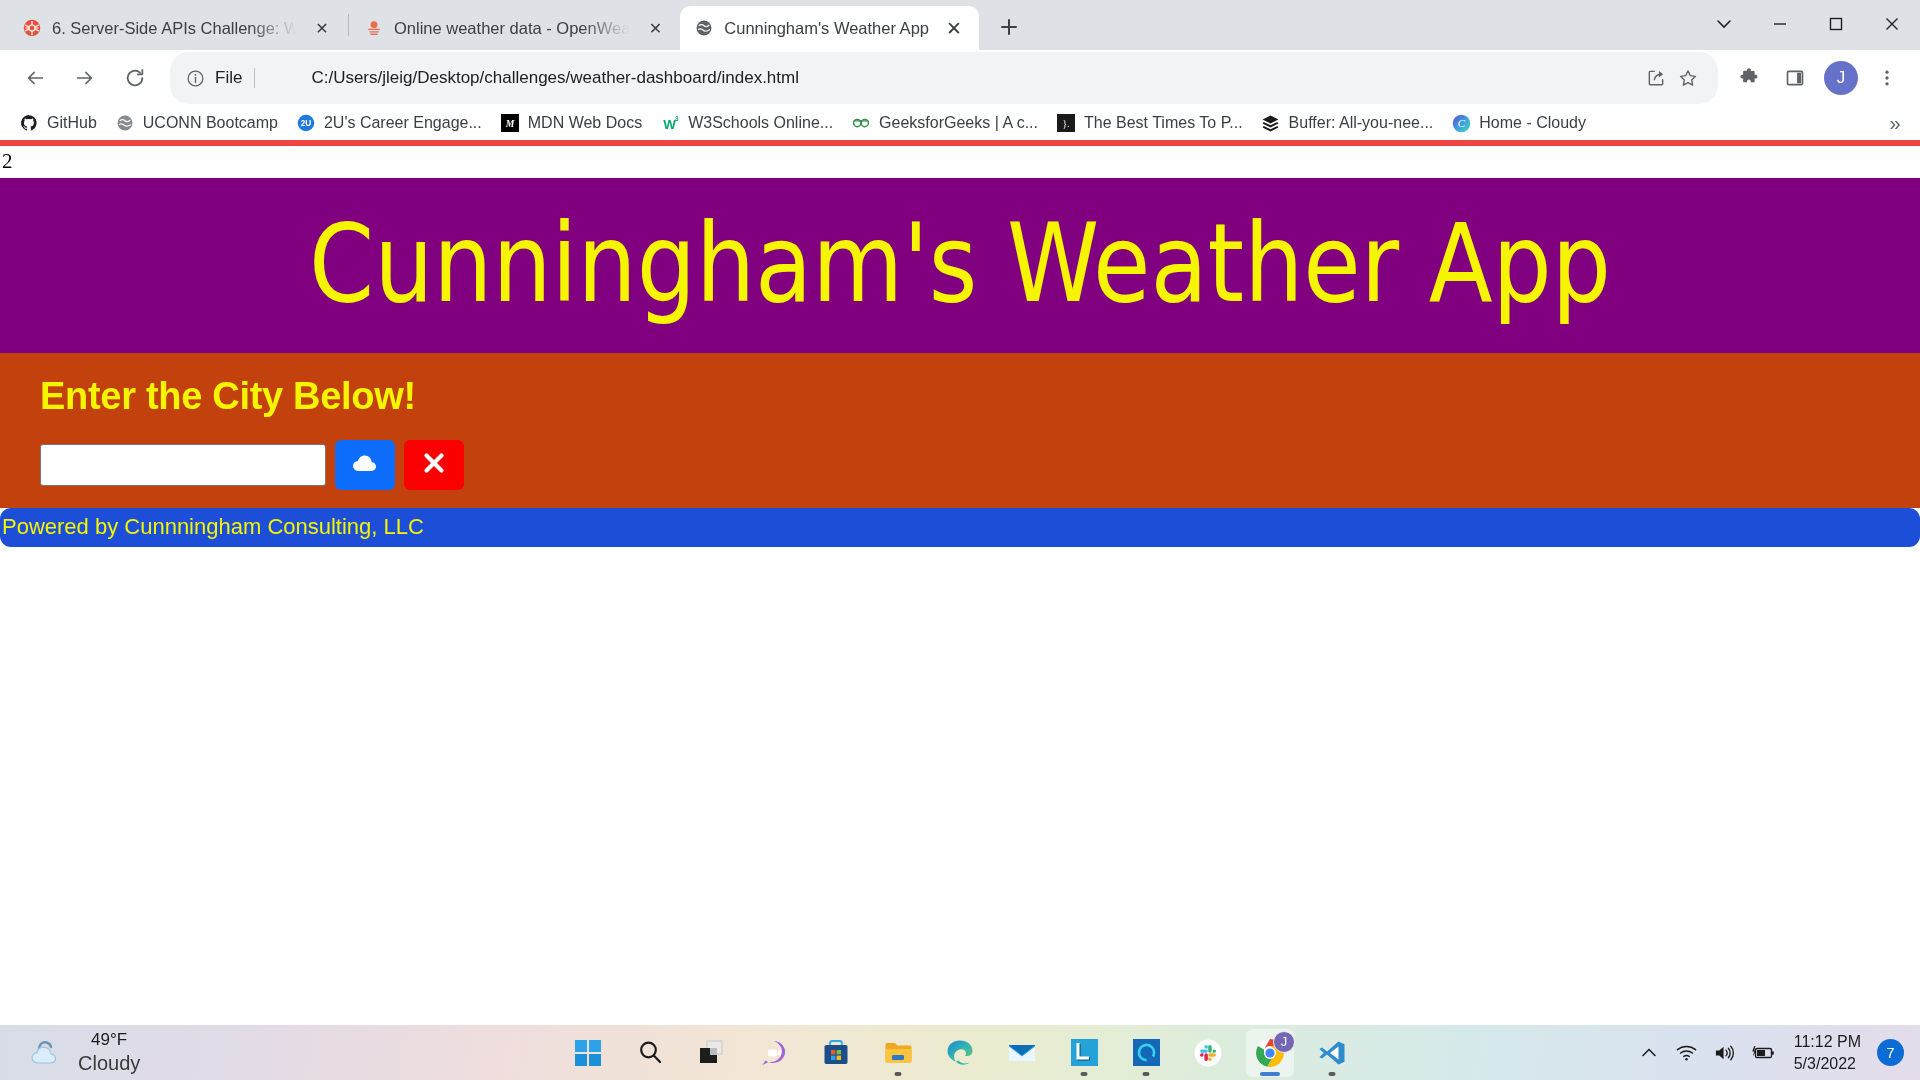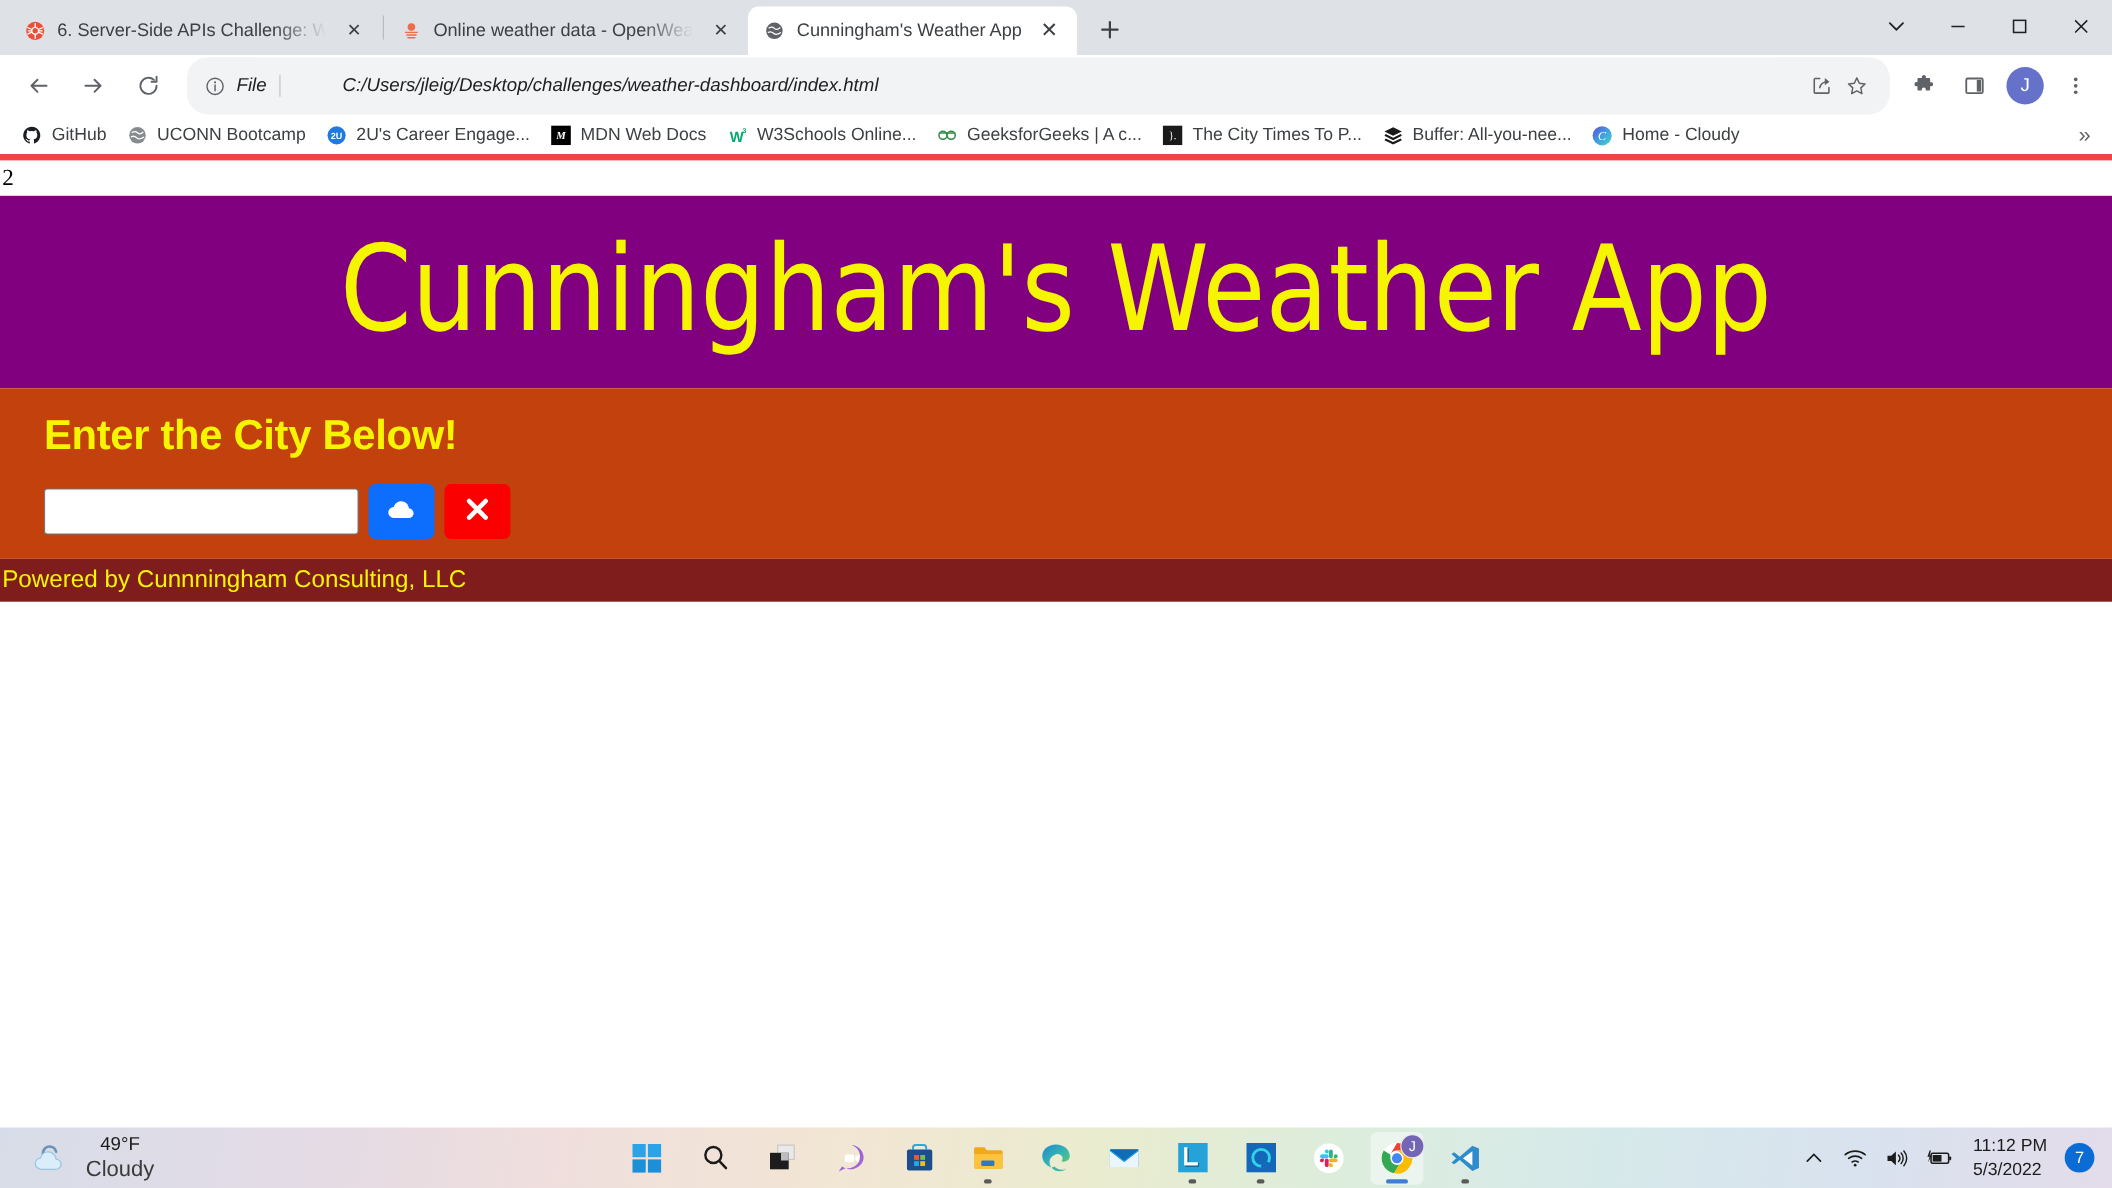--- a/index.html
+++ b/index.html
@@ -96,21 +96,20 @@
   .omnibox {
     flex: 1;
     height: 52px;
     background: #f1f3f4;
     border-radius: 19px;
     display: flex;
     align-items: center;
     margin: 0 8px 0 10px;
     padding: 0 14px;
     min-width: 0;
-    font-style: italic;
   }
   .omni-info { width: 22px; height: 22px; color: #5f6368; flex: 0 0 22px; display:flex;align-items:center;justify-content:center; }
   .omni-scheme { font-size: 17px; color: #202124; margin-left: 9px; }
   .omni-divider { width: 1px; height: 20px; background: #bdc1c6; margin: 0 12px; }
   .omni-url { font-size: 17px; color: #202124; white-space: nowrap; overflow: hidden; margin-left: 44px; }
   .omni-actions { display: flex; align-items: center; margin-left: auto; }
   .omni-icon { width: 32px; height: 32px; display: flex; align-items: center; justify-content: center; color: #5f6368; }
   .tb-icon {
     width: 38px; height: 38px;
     margin: 0 4px;
@@ -225,25 +224,26 @@
     border-radius: 6px;
     display: flex;
     align-items: center;
     justify-content: center;
     color: #ffffff;
     cursor: pointer;
   }
   .btn-search { background: #0d6efd; }
   .btn-clear  { background: #fa0000; }
   .footer {
-    background: #7f1d1d;
+    background: #1d4ed8;
     color: #f5f500;
     font-size: 22px;
     padding: 6px 0 7px 2px;
     font-weight: 400;
+    border-radius: 11px;
   }
 
   
   .taskbar {
     position: absolute;
     left: 0; top: 1025px;
     width: 1920px; height: 55px;
     background: linear-gradient(100deg,#d7dde8 0%,#e3dbe6 14%,#efdedd 26%,#f2e6d4 40%,#eaeccf 52%,#dceddd 64%,#d6e9ea 76%,#d9e2ef 88%,#e4dcea 100%);
     display: flex;
     align-items: center;
@@ -535,21 +535,21 @@
       <span class="bm-label">GeeksforGeeks | A c...</span>
     </div>
 
     <div class="bm">
       <span class="bm-icon">
         <svg width="18" height="18" viewBox="0 0 24 24">
             <rect width="24" height="24" fill="#1a1a1a"></rect>
             <text x="12" y="17" font-size="13" font-family="serif" fill="#fff" text-anchor="middle">}.</text>
           </svg>
       </span>
-      <span class="bm-label">The City Times To P...</span>
+      <span class="bm-label">The Best Times To P...</span>
     </div>
 
     <div class="bm">
       <span class="bm-icon">
         <svg width="19" height="19" viewBox="0 0 24 24" fill="#1a1a1a">
             <path d="M12 2 L22 7 L12 12 L2 7 Z"></path>
             <path d="M12 14.2 L20.6 10 L22 12 L12 17 L2 12 L3.4 10 Z"></path>
             <path d="M12 19.2 L20.6 15 L22 17 L12 22 L2 17 L3.4 15 Z"></path>
           </svg>
       </span>

